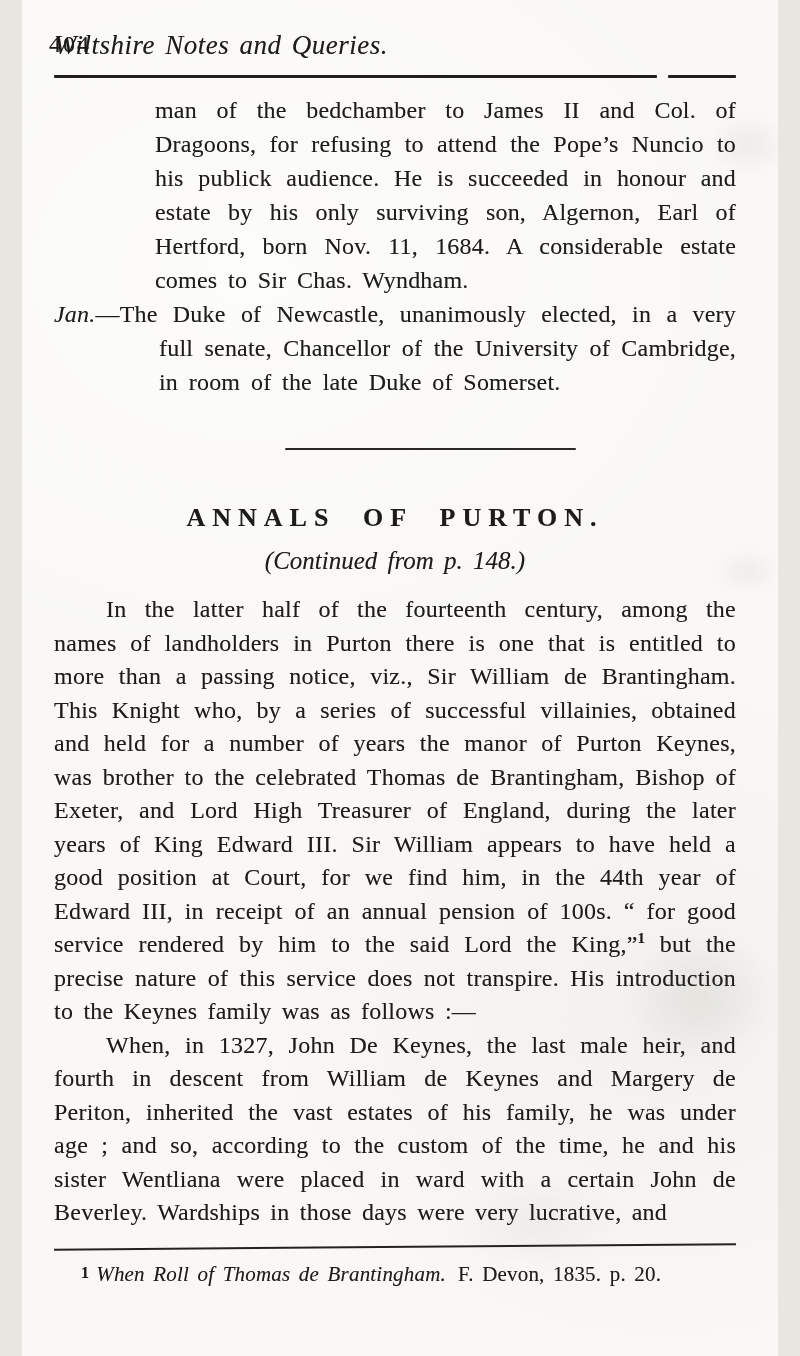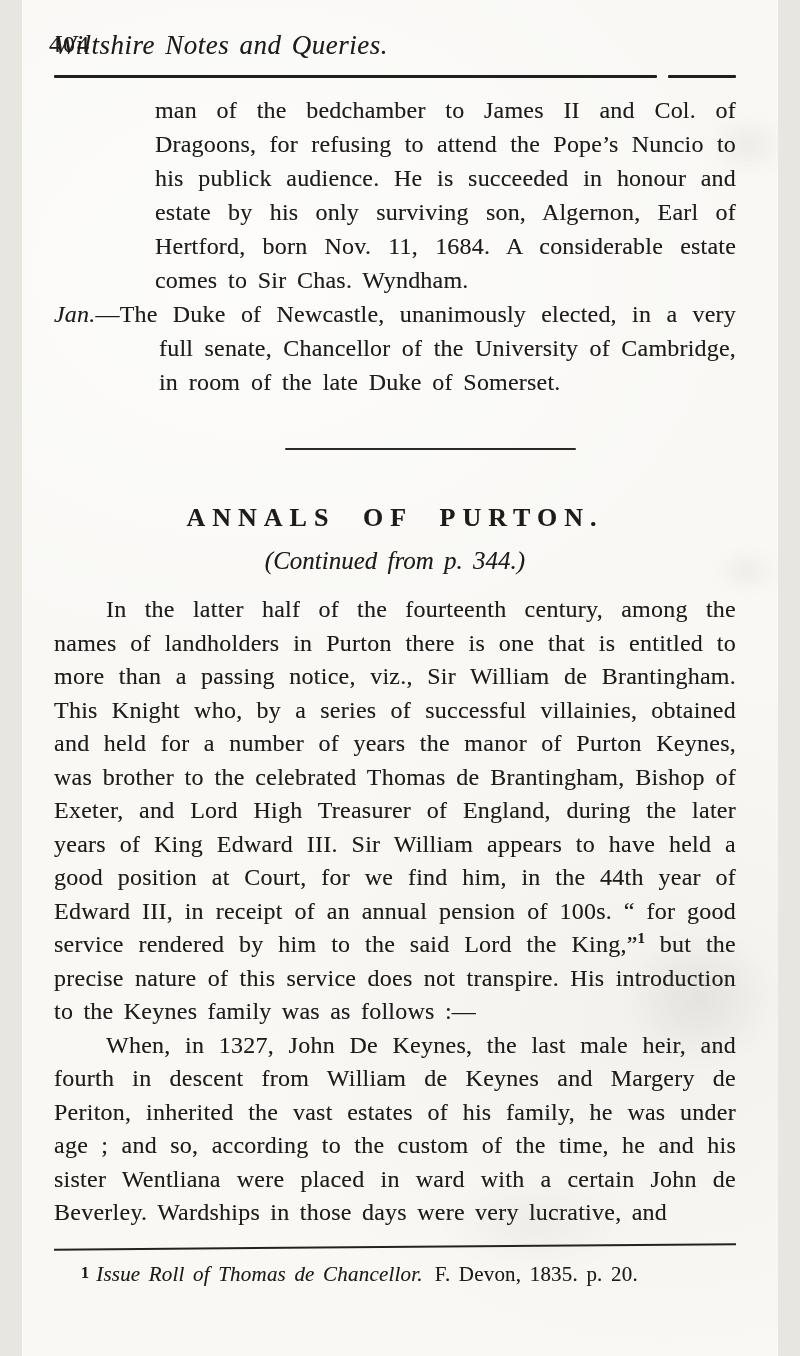--- a/index.html
+++ b/index.html
@@ -92,31 +92,31 @@
   <main>
 
     <p class="entry cont">man of the bedchamber to James II and Col. of Dragoons, for refusing to attend the Pope’s Nuncio to his publick audience. He is succeeded in honour and estate by his only surviving son, Algernon, Earl of Hertford, born Nov. 11, 1684. A considerable estate comes to Sir Chas. Wyndham.</p>
 
     <p class="entry dated"><span class="datelabel">Jan.</span><span>—The Duke of Newcastle, unanimously elected, in a very full senate, Chancellor of the University of Cambridge, in room of the late Duke of Somerset.</span></p>
 
     <div class="divider"></div>
 
     <h1 class="article-title">ANNALS OF PURTON.</h1>
 
-    <div class="article-subtitle">(Continued from p. 344.)</div>
+    <div class="article-subtitle">(Continued from p. 148.)</div>
 
     <p class="bodytext p1"><span>In the latter half of the fourteenth century, among the names of landholders in Purton there is one that is entitled to more than a passing notice, viz., Sir William de Brantingham. This Knight who, by a series of successful villainies, obtained and held for a number of years the manor of Purton Keynes, was brother to the celebrated Thomas de Brantingham, Bishop of Exeter, and Lord High Treasurer of England, during the later years of King Edward III. Sir William appears to have held a good position at Court, for we find him, in the 44th year of Edward III, in receipt of an annual pension of 100s. “ for good service rendered by him to the said Lord the King,”</span><sup class="fnref">1</sup><span> but the precise nature of this service does not transpire. His introduction to the Keynes family was as follows :—</span></p>
 
     <p class="bodytext p2">When, in 1327, John De Keynes, the last male heir, and fourth in descent from William de Keynes and Margery de Periton, inherited the vast estates of his family, he was under age ; and so, according to the custom of the time, he and his sister Wentliana were placed in ward with a certain John de Beverley. Wardships in those days were very lucrative, and</p>
 
   </main>
 
   <footer>
     <div class="fnrule"></div>
-    <p class="footnote"><span class="fnmark">1</span><span class="fnital">Issue Roll of Thomas de Chancellor.</span><span class="fnrom">F. Devon, 1835.  p. 20.</span></p>
+    <p class="footnote"><span class="fnmark">1</span><span class="fnital">When Roll of Thomas de Brantingham.</span><span class="fnrom">F. Devon, 1835.  p. 20.</span></p>
   </footer>
 
   <div class="smudge sm1"></div>
   <div class="smudge sm2"></div>
   <div class="smudge sm3"></div>
   <div class="smudge sm4"></div>
 
 </div>
 
 </body></html>

